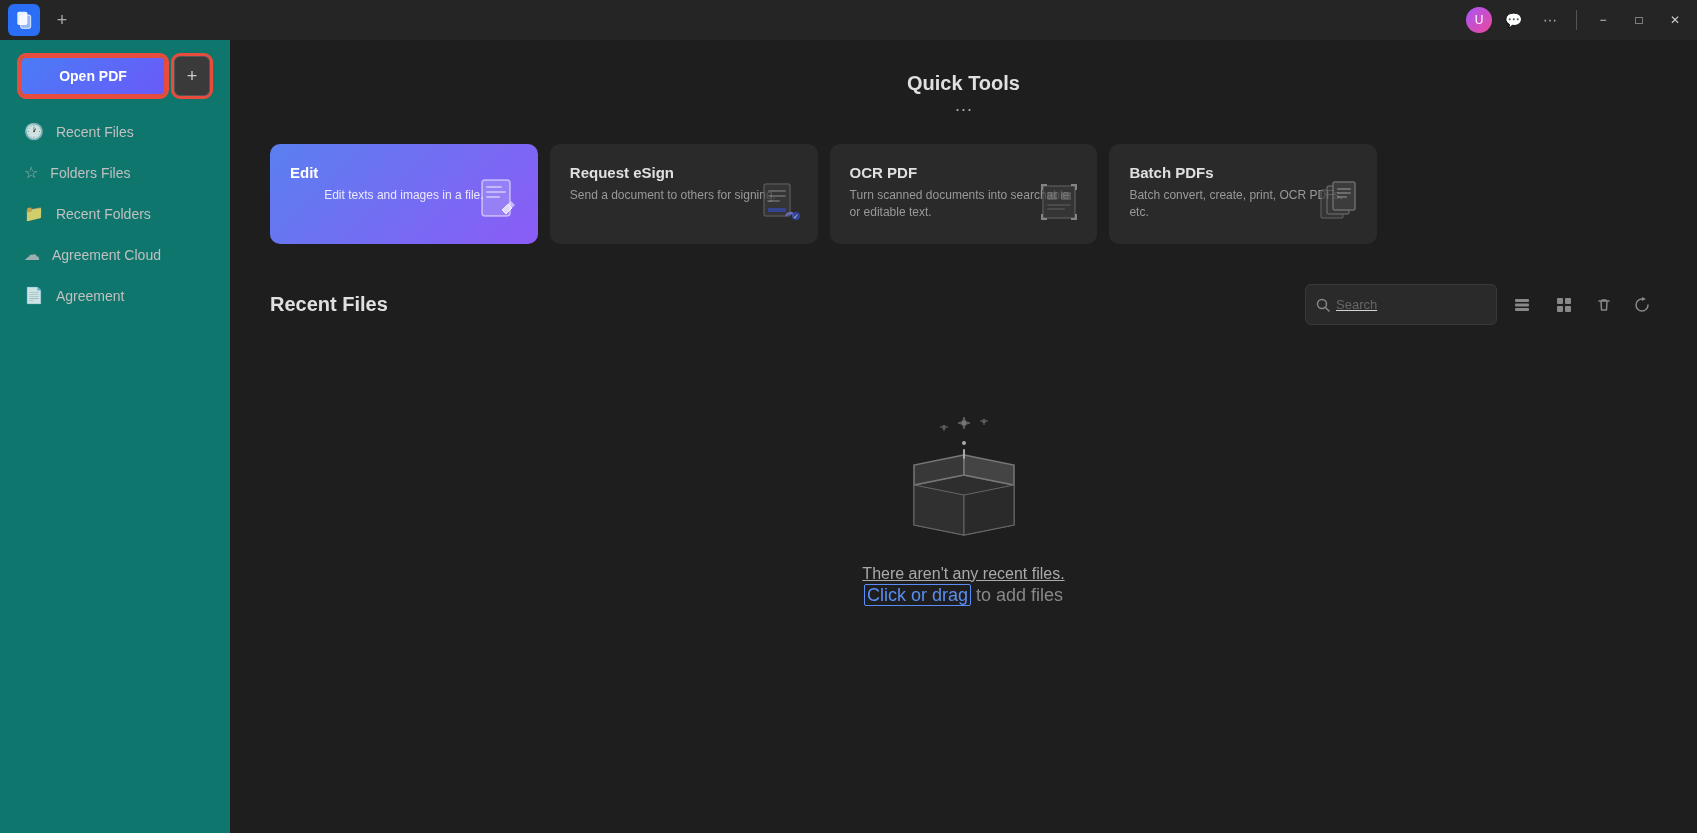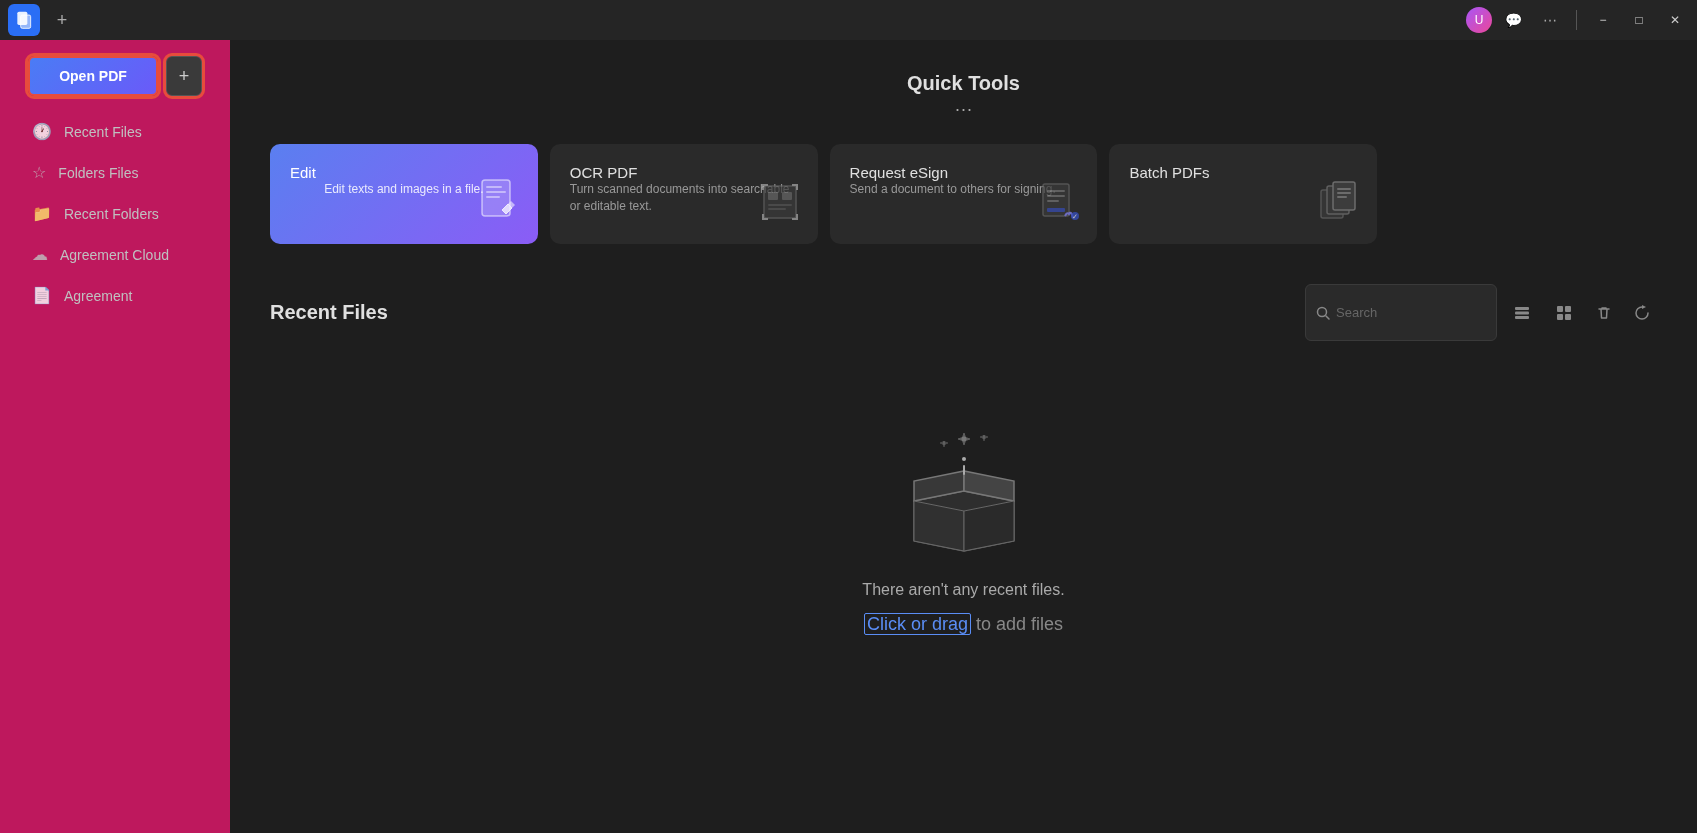--- a/index.html
+++ b/index.html
@@ -88,25 +88,25 @@
     
     .main-layout {
       display: flex;
       flex: 1;
       overflow: hidden;
     }
 
     
     .sidebar {
       width: 230px;
-      background: #be185d;
+      background: #0f766e;
       flex-shrink: 0;
       display: flex;
       flex-direction: column;
-      padding: 16px 12px;
+      padding: 16px 4px;
     }
     .sidebar-top {
       padding: 0 16px 16px;
       display: flex;
       gap: 8px;
     }
     .btn-open-pdf {
       flex: 1;
       background: linear-gradient(135deg, #4a7cf5, #6a5af9);
       border: 2px solid #e74c3c;
@@ -196,22 +196,23 @@
       cursor: pointer;
       position: relative;
       overflow: hidden;
       min-height: 100px;
     }
     .tool-card.edit-card {
       background: linear-gradient(135deg, #5a7ff0, #8b5cf6);
     }
     .tool-card-title {
       font-size: 15px;
-      font-weight: 400;
+      font-weight: 700;
       color: #e0e0e0;
+      margin-bottom: 6px;
     }
     .tool-card.edit-card .tool-card-title { color: white; }
     .tool-card-desc {
       font-size: 12px;
       color: #999;
       line-height: 1.4;
     }
     .tool-card.edit-card .tool-card-desc { color: rgba(255,255,255,0.85); text-align: center; }
     .tool-card-icon {
       position: absolute;
@@ -232,22 +233,23 @@
       display: flex;
       align-items: center;
       gap: 8px;
     }
     .search-box {
       display: flex;
       align-items: center;
       background: #2a2a2a;
       border: 1px solid #3a3a3a;
       border-radius: 6px;
-      padding: 20px 10px;
+      padding: 12px 10px;
       gap: 6px;
+      text-decoration: underline;
     }
     .search-box input {
       background: transparent;
       border: none;
       color: #ccc;
       font-size: 13px;
       outline: none;
       width: 150px;
     }
     .search-box input::placeholder { color: #666; }
@@ -281,21 +283,22 @@
       color: #888;
     }
     .empty-icon {
       width: 160px;
       height: 140px;
       margin-bottom: 20px;
     }
     .empty-title {
       font-size: 16px;
       color: #aaa;
-      margin-bottom: 15px;
+      margin-bottom: 2px;
+      text-decoration: underline;
     }
     .empty-subtitle {
       font-size: 18px;
       color: #888;
     }
     .empty-link {
       color: #5a8df5;
       text-decoration: none;
       border: 1px solid #5a8df5;
       padding: 0 2px;
@@ -375,56 +378,57 @@
             <rect x="12" y="15" width="20" height="2" rx="1" fill="rgba(255,255,255,0.5)"></rect>
             <rect x="12" y="20" width="14" height="2" rx="1" fill="rgba(255,255,255,0.5)"></rect>
             <path d="M28 34 L34 28 L38 32 L32 38 Z" fill="rgba(255,255,255,0.8)" stroke="rgba(255,255,255,0.9)" stroke-width="1"></path>
             <path d="M34 28 L37 25 L41 29 L38 32 Z" fill="rgba(255,255,255,0.6)"></path>
           </svg>
         </div>
       </div>
 
 
       <div class="tool-card">
+        <div class="tool-card-title">Request eSign</div>
+        <div class="tool-card-desc">Send a document to others for signing.</div>
+        <div class="tool-card-icon">
+          <svg width="44" height="44" viewBox="0 0 44 44" fill="none">
+            <rect x="6" y="4" width="26" height="32" rx="2" fill="#3a3a3a" stroke="#666" stroke-width="1.5"></rect>
+            <rect x="10" y="10" width="18" height="2" rx="1" fill="#777"></rect>
+            <rect x="10" y="15" width="18" height="2" rx="1" fill="#777"></rect>
+            <rect x="10" y="20" width="12" height="2" rx="1" fill="#777"></rect>
+            <rect x="10" y="28" width="18" height="4" rx="1" fill="#3a5af0" opacity="0.7"></rect>
+            <path d="M28 36 Q30 32 32 34 Q34 30 36 38" stroke="#8888ff" stroke-width="2" fill="none"></path>
+            <circle cx="38" cy="36" r="4" fill="#3a5af0" opacity="0.8"></circle>
+            <text x="35" y="39" font-size="7" fill="white">✓</text>
+          </svg>
+        </div>
+      </div>
+
+      <div class="tool-card">
         <div class="tool-card-title">OCR PDF</div>
         <div class="tool-card-desc">Turn scanned documents into searchable or editable text.</div>
         <div class="tool-card-icon">
           <svg width="44" height="44" viewBox="0 0 44 44" fill="none">
             <rect x="6" y="6" width="32" height="32" rx="2" fill="#3a3a3a" stroke="#666" stroke-width="1.5"></rect>
             <rect x="10" y="12" width="10" height="8" rx="1" fill="#888" opacity="0.6"></rect>
             <rect x="24" y="12" width="10" height="8" rx="1" fill="#888" opacity="0.6"></rect>
             <rect x="10" y="24" width="24" height="2" rx="1" fill="#888" opacity="0.4"></rect>
             <rect x="10" y="28" width="18" height="2" rx="1" fill="#888" opacity="0.4"></rect>
             <path d="M4 4 L10 4 L10 6 L6 6 L6 10 L4 10 Z" fill="#aaa"></path>
             <path d="M40 4 L34 4 L34 6 L38 6 L38 10 L40 10 Z" fill="#aaa"></path>
             <path d="M4 40 L10 40 L10 38 L6 38 L6 34 L4 34 Z" fill="#aaa"></path>
             <path d="M40 40 L34 40 L34 38 L38 38 L38 34 L40 34 Z" fill="#aaa"></path>
           </svg>
         </div>
       </div>
 
       <div class="tool-card">
-        <div class="tool-card-title">Request eSign</div>
-        <div class="tool-card-desc">Send a document to others for signing.</div>
-        <div class="tool-card-icon">
-          <svg width="44" height="44" viewBox="0 0 44 44" fill="none">
-            <rect x="6" y="4" width="26" height="32" rx="2" fill="#3a3a3a" stroke="#666" stroke-width="1.5"></rect>
-            <rect x="10" y="10" width="18" height="2" rx="1" fill="#777"></rect>
-            <rect x="10" y="15" width="18" height="2" rx="1" fill="#777"></rect>
-            <rect x="10" y="20" width="12" height="2" rx="1" fill="#777"></rect>
-            <rect x="10" y="28" width="18" height="4" rx="1" fill="#3a5af0" opacity="0.7"></rect>
-            <path d="M28 36 Q30 32 32 34 Q34 30 36 38" stroke="#8888ff" stroke-width="2" fill="none"></path>
-            <circle cx="38" cy="36" r="4" fill="#3a5af0" opacity="0.8"></circle>
-            <text x="35" y="39" font-size="7" fill="white">✓</text>
-          </svg>
-        </div>
-      </div>
-
-      <div class="tool-card">
         <div class="tool-card-title">Batch PDFs</div>
+        <div class="tool-card-desc">Batch convert, create, print, OCR PDFs, etc.</div>
         <div class="tool-card-icon">
           <svg width="44" height="44" viewBox="0 0 44 44" fill="none">
             <rect x="4" y="10" width="22" height="28" rx="2" fill="#3a3a3a" stroke="#666" stroke-width="1.5"></rect>
             <rect x="10" y="6" width="22" height="28" rx="2" fill="#3d3d3d" stroke="#777" stroke-width="1.5"></rect>
             <rect x="16" y="2" width="22" height="28" rx="2" fill="#444" stroke="#888" stroke-width="1.5"></rect>
             <rect x="20" y="8" width="14" height="2" rx="1" fill="#888"></rect>
             <rect x="20" y="12" width="14" height="2" rx="1" fill="#888"></rect>
             <rect x="20" y="16" width="10" height="2" rx="1" fill="#888"></rect>
           </svg>
         </div>

